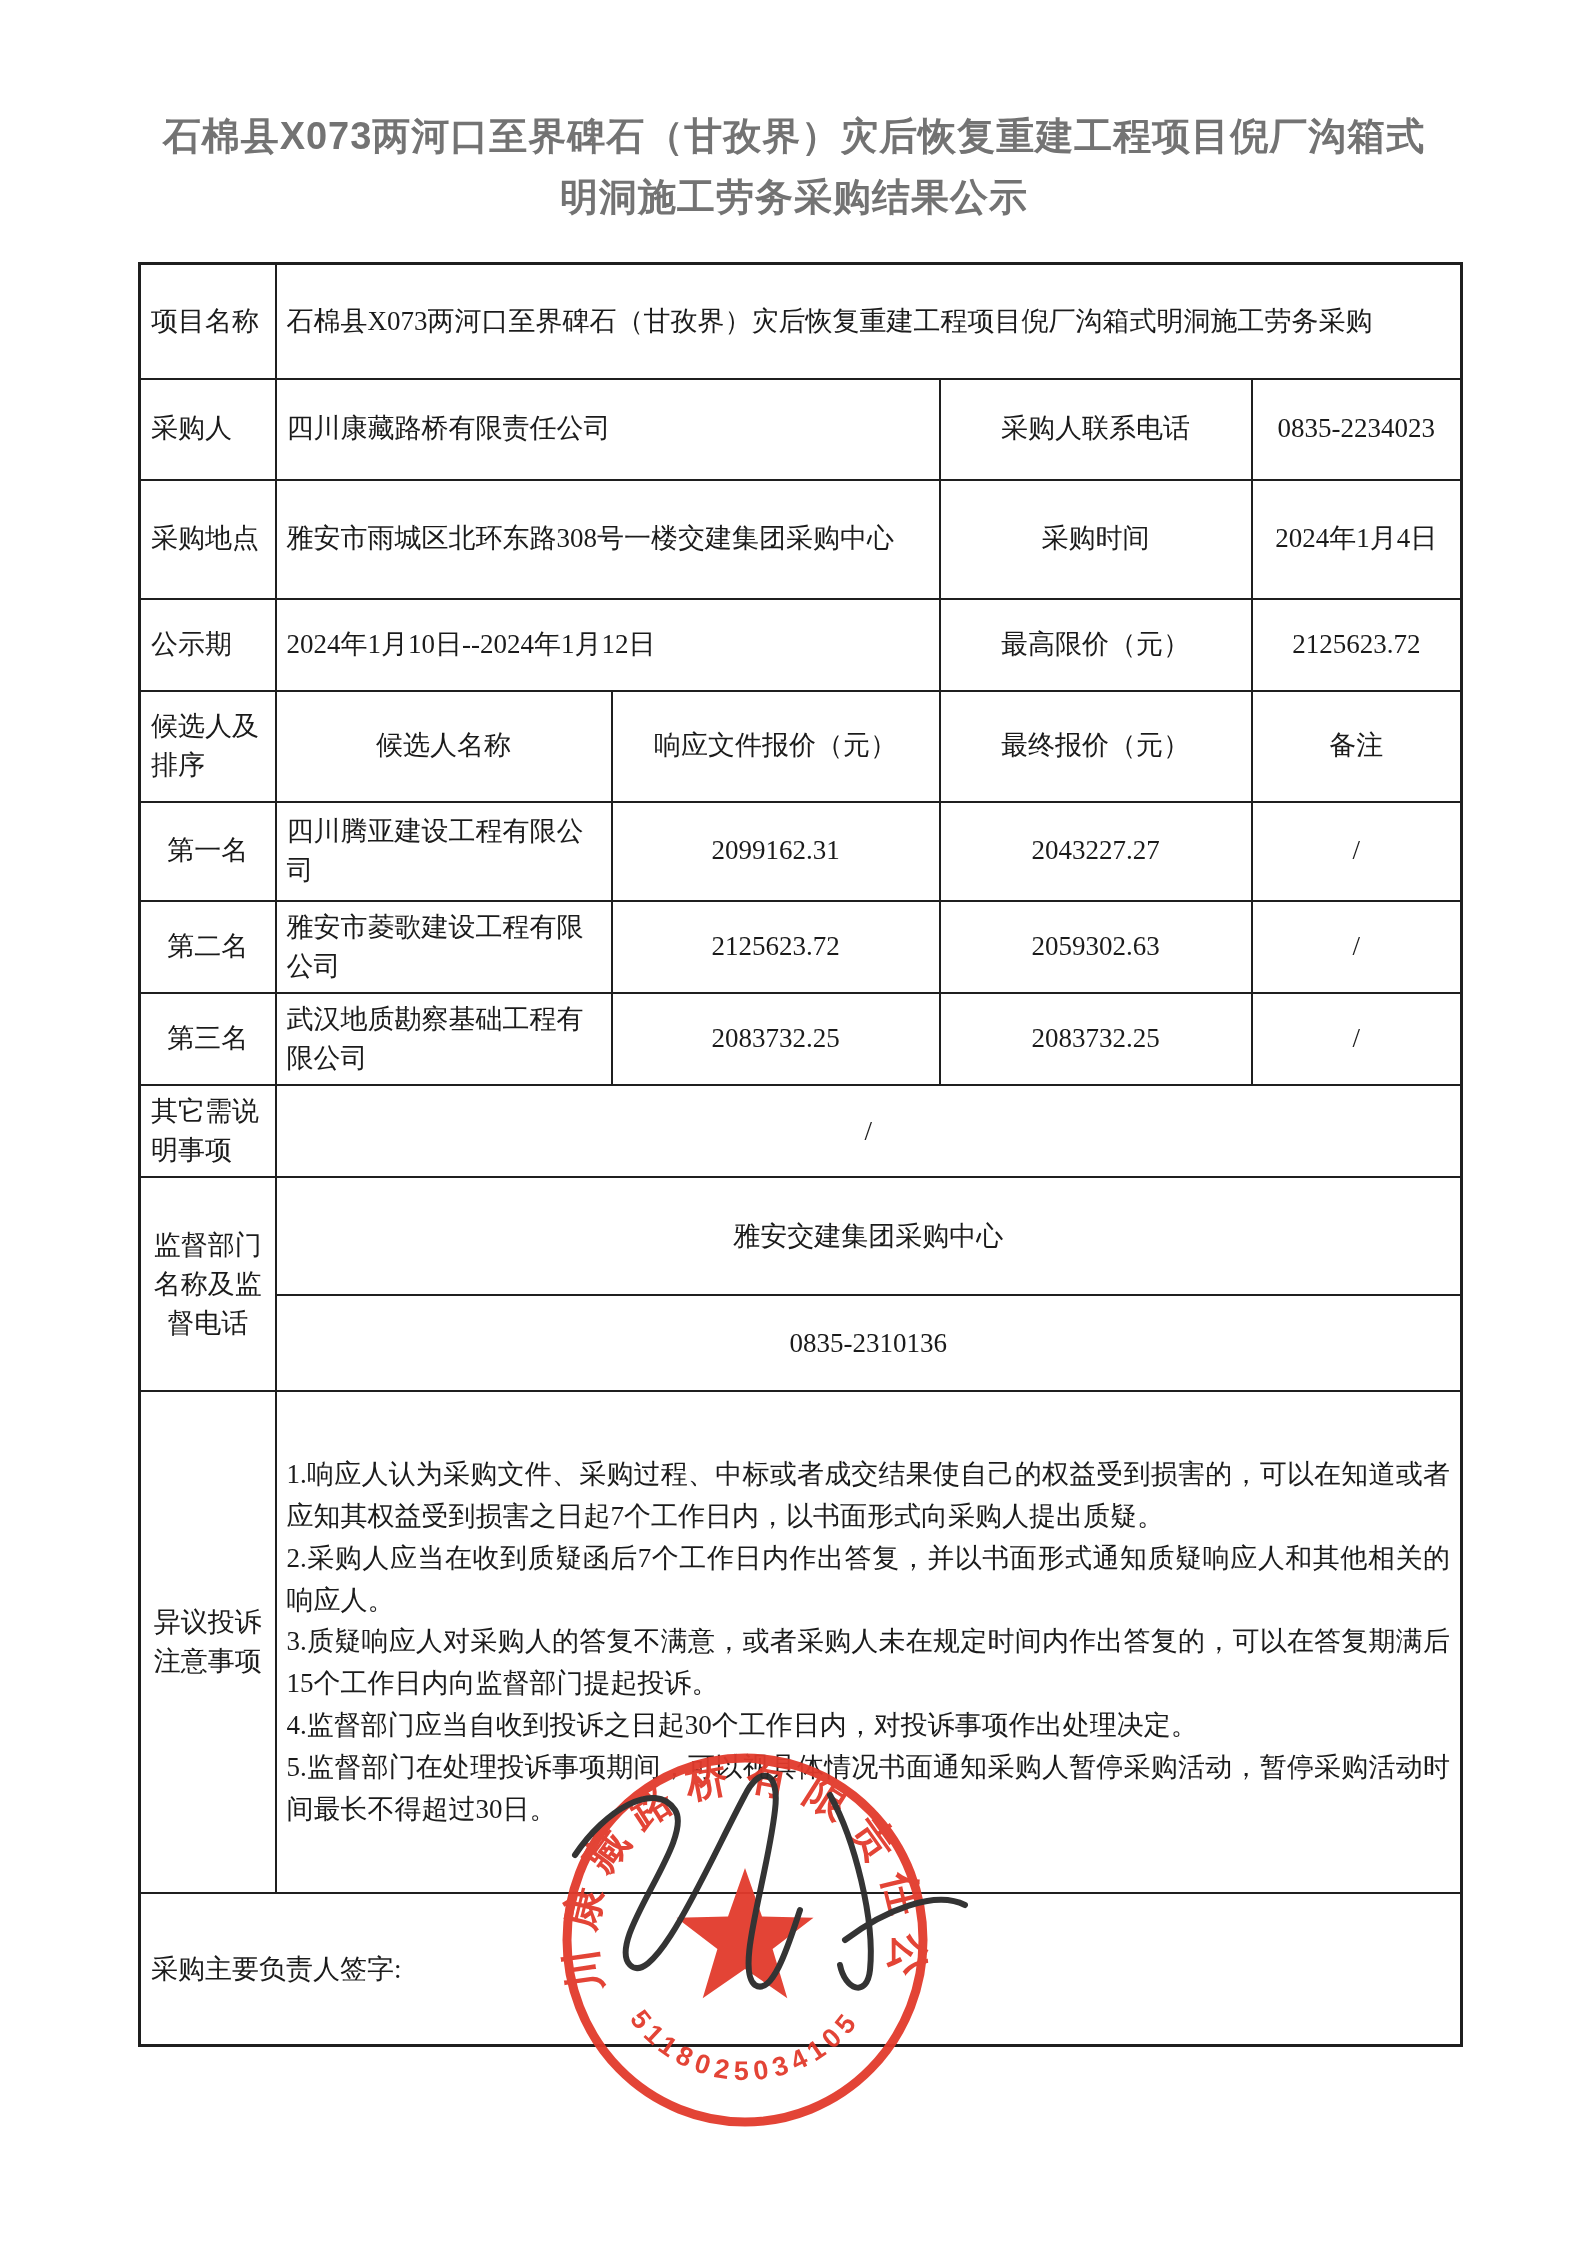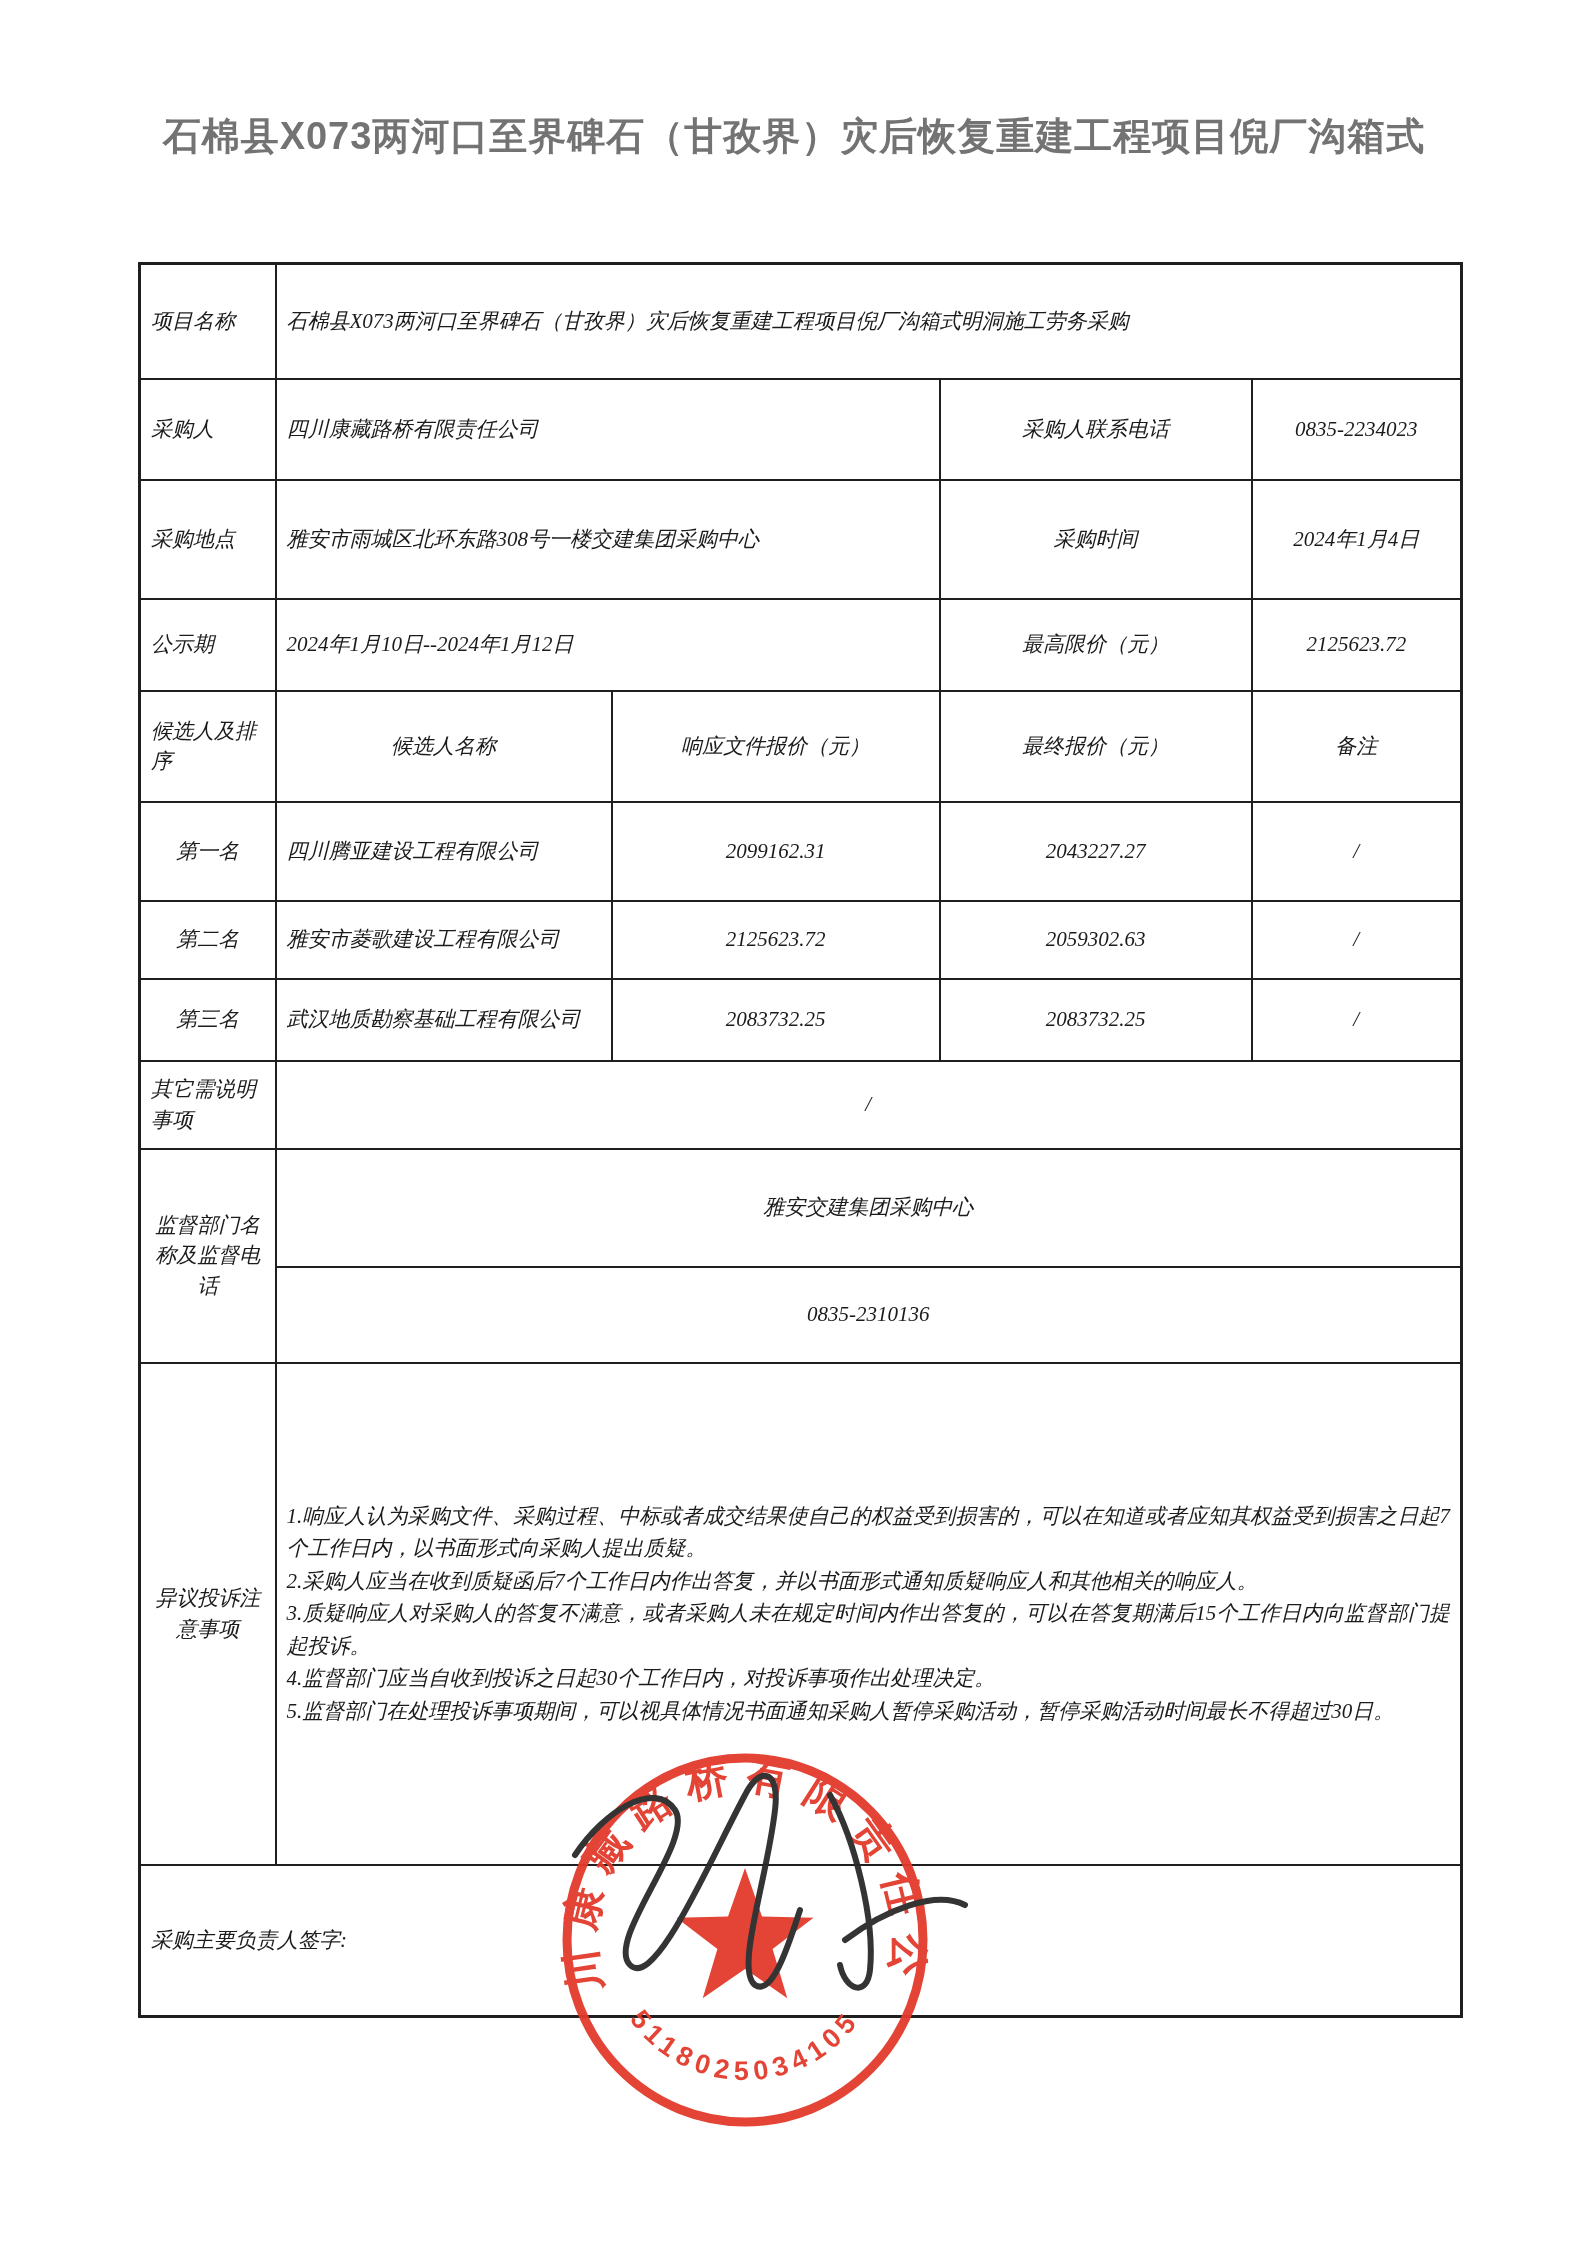--- a/index.html
+++ b/index.html
@@ -17,26 +17,25 @@
     font-weight:700; font-size:38px; line-height:61px; letter-spacing:1px;
     color:#737373;
   }
   table.doc {
     position:absolute; top:262px; left:138px; width:1322px;
     border-collapse:collapse; table-layout:fixed;
     border:3px solid #1f1f1f;
   }
   table.doc td {
     border:2px solid #1f1f1f;
-    font-size:21px; line-height:1.45;
+    font-size:27px; line-height:1.45;
     padding:6px 10px;
     vertical-align:middle;
     overflow:hidden;
     word-break:break-all;
-    font-style:italic;
   }
   td.lab   { text-align:left; padding-left:8px; }
   td.labc  { text-align:center; padding-left:4px; padding-right:4px; }
   td.val   { text-align:left; }
   td.cen   { text-align:center; }
   tr.r1  { height:115px; } tr.r2  { height:101px; } tr.r3  { height:119px; }
   tr.r4  { height:92px;  } tr.r5  { height:111px; } tr.r6  { height:99px;  }
   tr.r7  { height:78px;  } tr.r8  { height:82px;  } tr.r9  { height:88px;  }
   tr.r10a{ height:118px; } tr.r10b{ height:96px; } tr.r11 { height:502px; }
   tr.r12 { height:152px; }
@@ -54,20 +53,21 @@
   .stamp-code-text {
     font-family:"Liberation Sans","DejaVu Sans",sans-serif;
     font-weight:700; font-size:27px; letter-spacing:6px;
   }
 </style>
 </head>
 <body>
 
 <div class="title">
   <div>石棉县X073两河口至界碑石（甘孜界）灾后恢复重建工程项目倪厂沟箱式</div>
+  <div>明洞施工劳务采购结果公示</div>
 </div>
 
 <table class="doc">
   <colgroup>
     <col style="width:136px">
       <col style="width:336px">
       <col style="width:328px">
     <col style="width:312px">
       <col style="width:210px">
   </colgroup>

